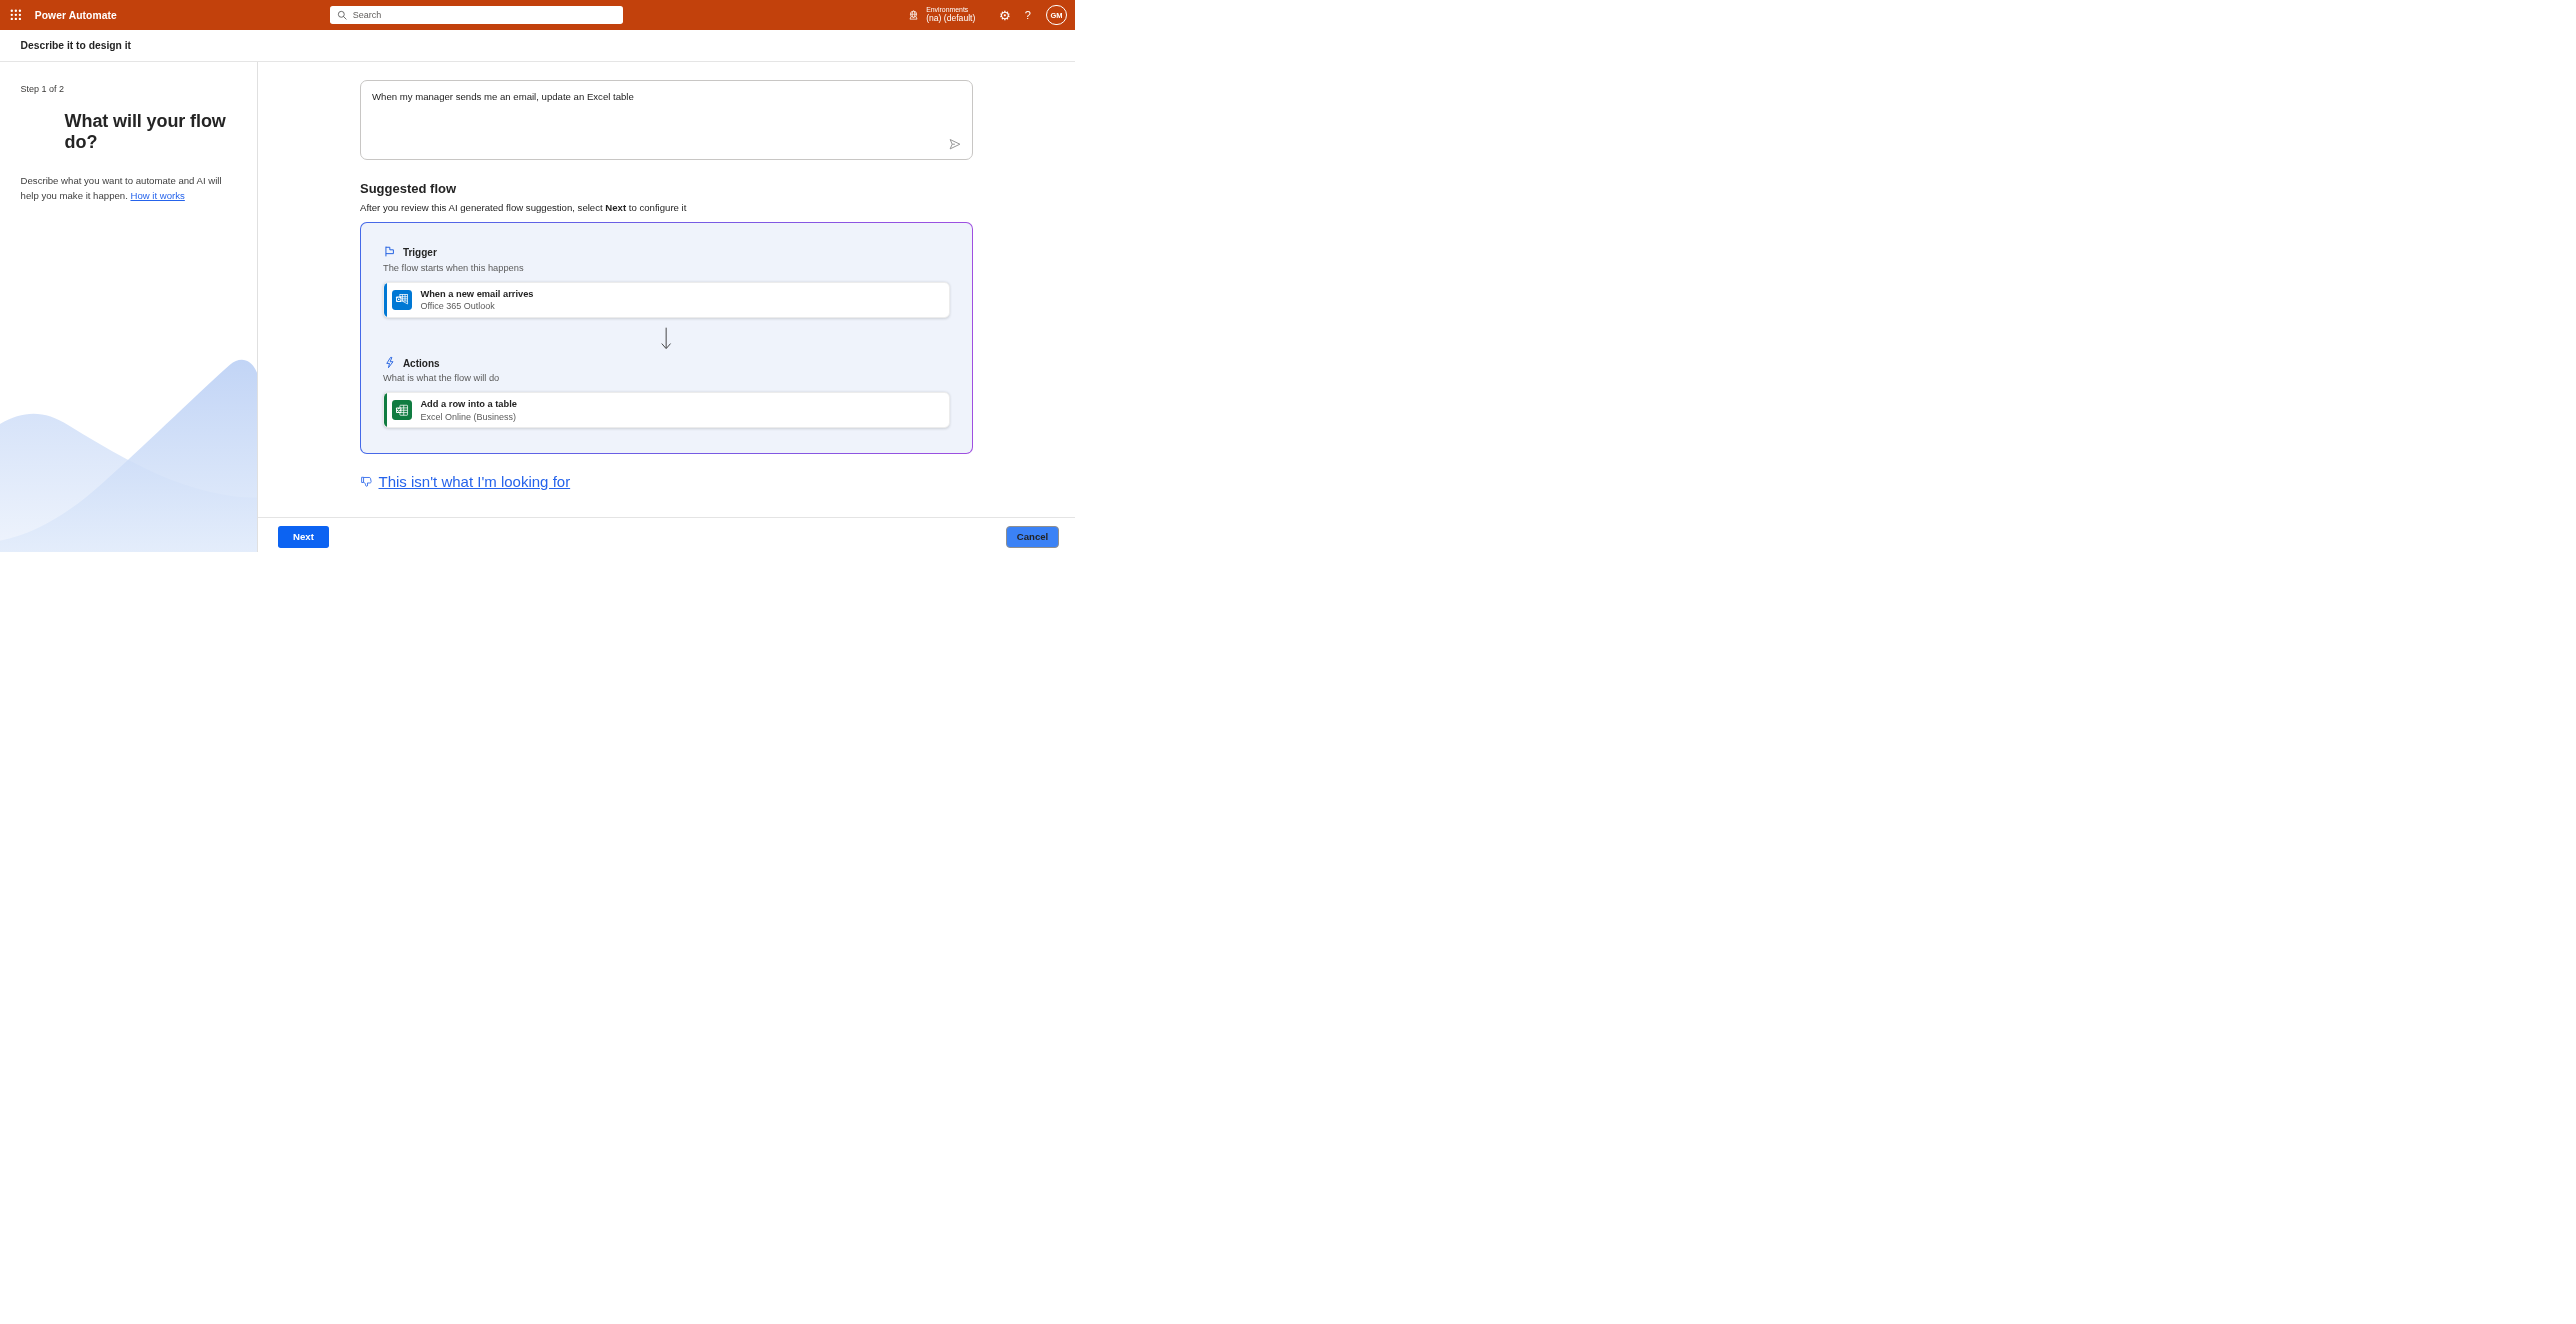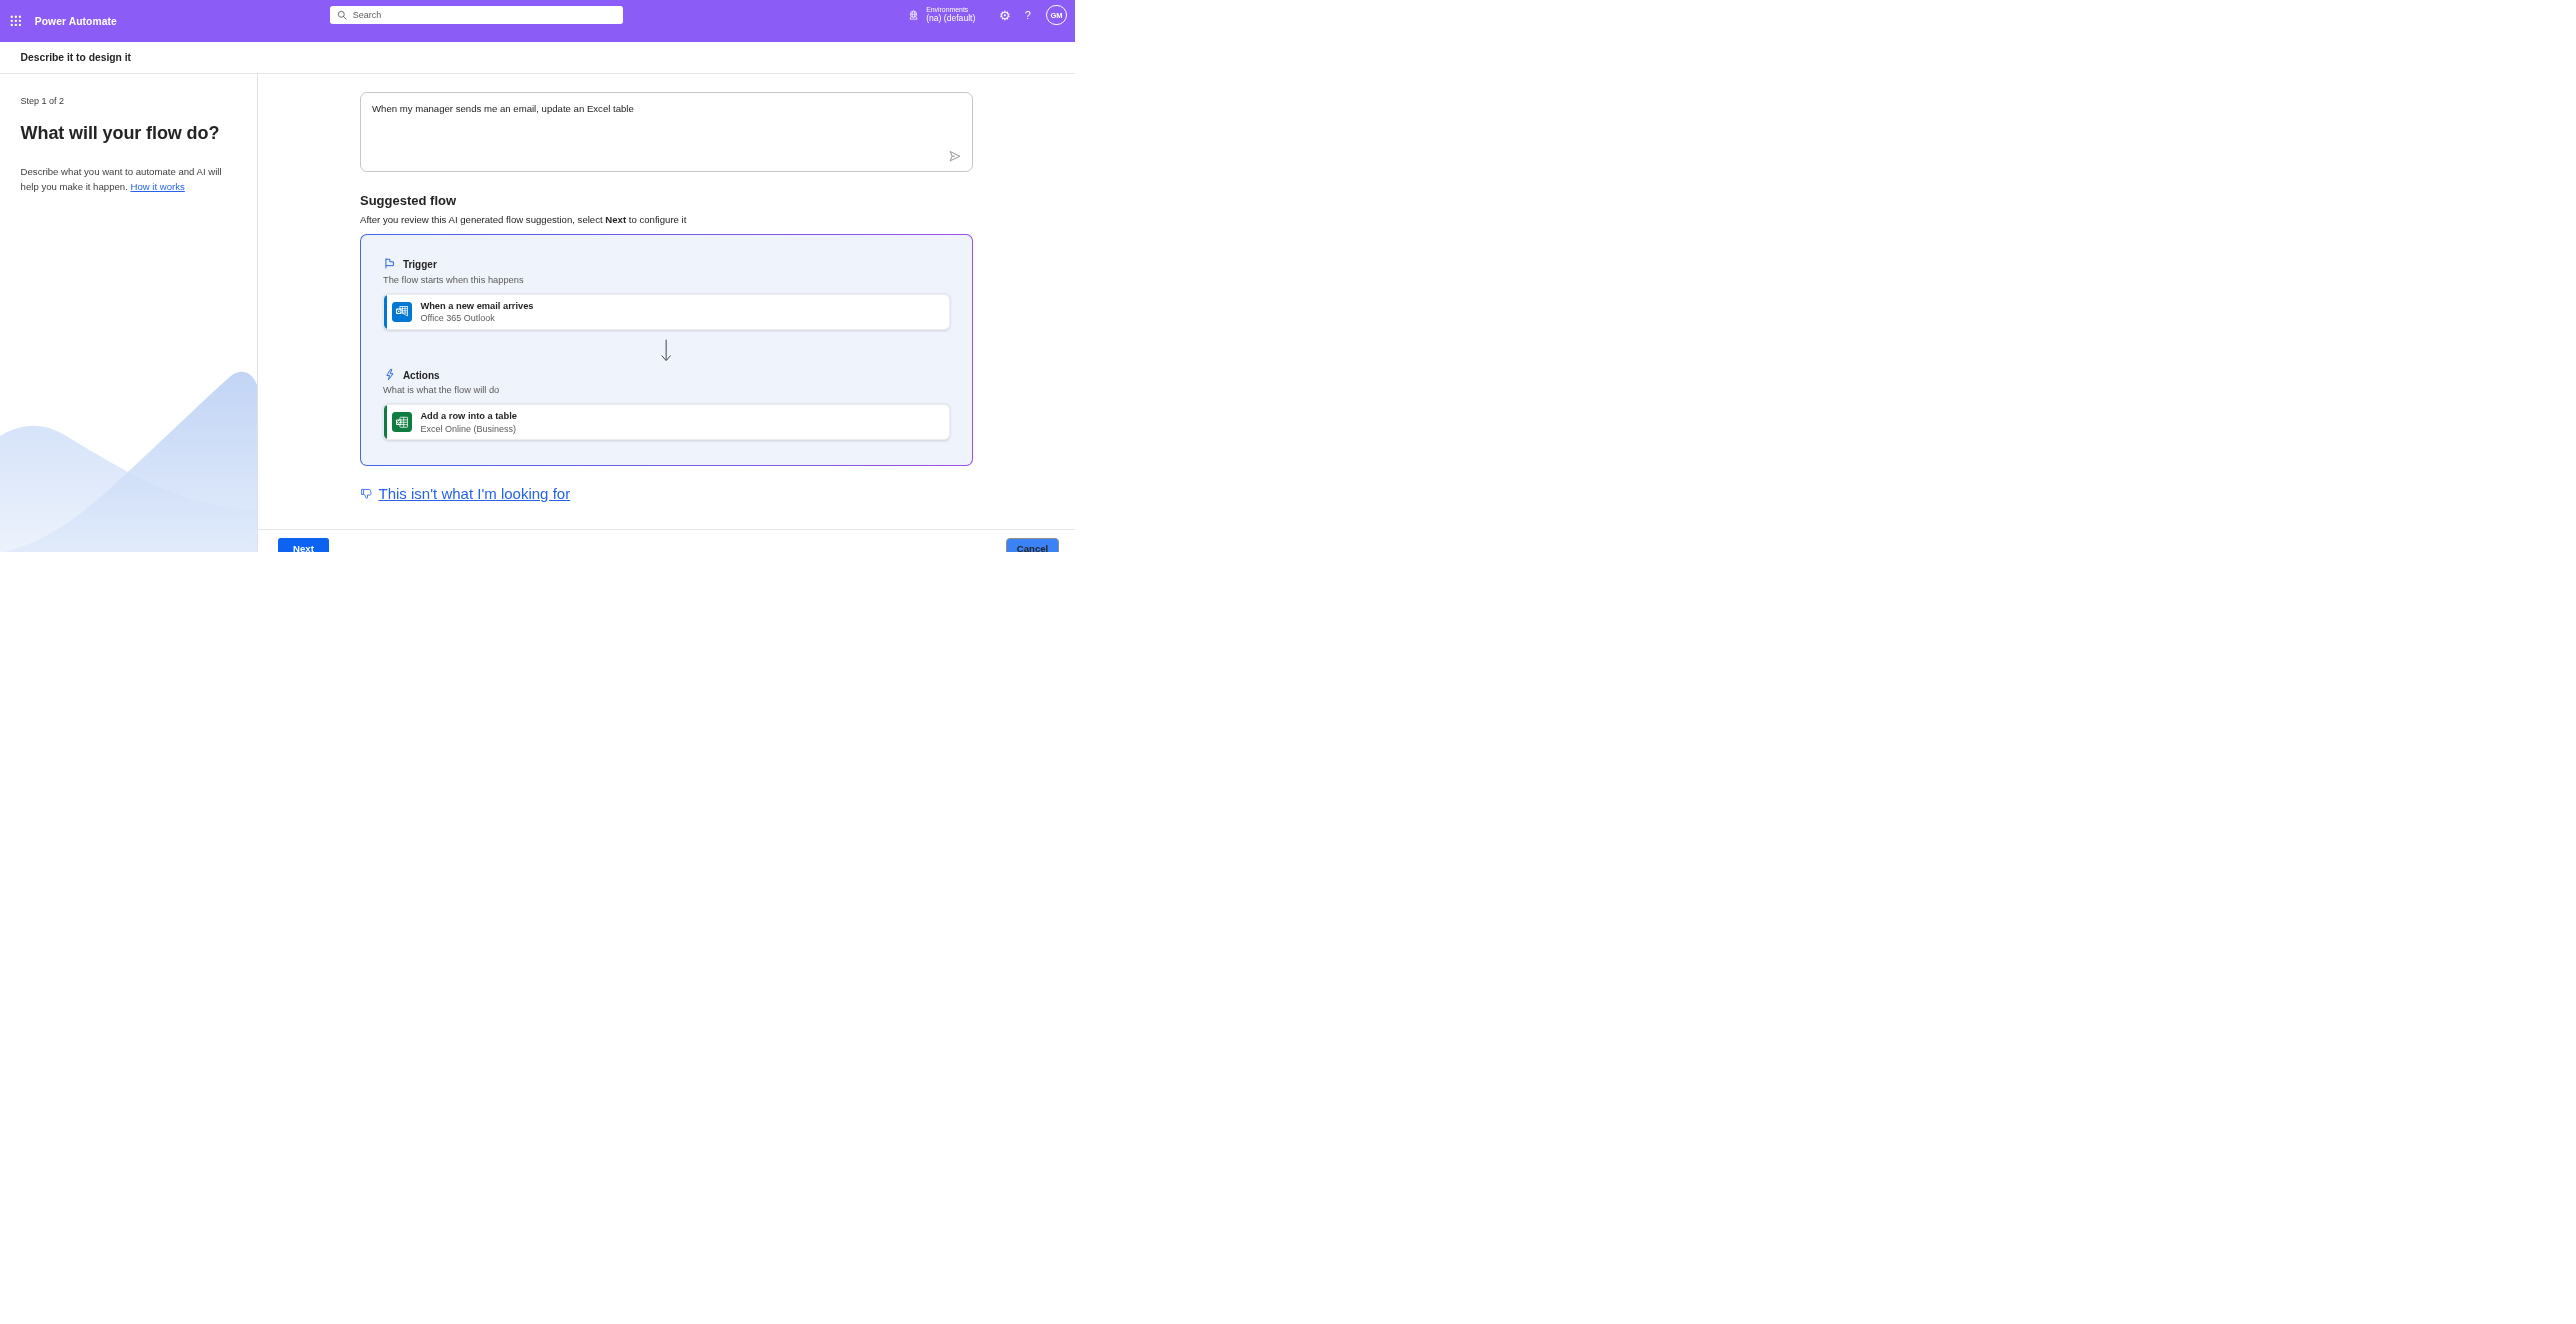--- a/index.html
+++ b/index.html
@@ -3,21 +3,21 @@
 <meta charset="utf-8">
 <style>
   * { margin:0; padding:0; box-sizing:border-box; }
   html,body { width:1075px; height:552px; }
   body {
     font-family:"Liberation Sans", sans-serif;
     color:#242424; background:#fff; overflow:hidden; position:relative;
   }
   
   .app-header{
-    height:42px; background:#8b5cf6; display:flex; align-items:center;
+    height:30px; background:#c2410c; display:flex; align-items:center;
     position:relative; color:#fff;
   }
   .waffle-btn{ width:32px; height:30px; display:flex; align-items:center; justify-content:center; cursor:pointer; }
   .app-title{ font-size:10.3px; font-weight:700; letter-spacing:0.1px; margin-left:2.7px; }
   .search-box{
     position:absolute; left:330px; top:6.2px; width:293px; height:18px;
     background:#fff; border-radius:2.7px; display:flex; align-items:center; padding:0 6.9px; gap:5.5px;
   }
   .search-box input{
     border:none; outline:none; flex:1; font-size:9px; font-family:"Liberation Sans",sans-serif;
@@ -43,21 +43,21 @@
     display:flex; align-items:center; padding-left:20.6px;
   }
   .title-bar h1{ font-size:10.3px; font-weight:700; color:#242424; }
   
   .body-row{ display:flex; height:491px; }
   .sidebar{
     width:258px; border-right:0.7px solid #e0e0e0; position:relative; background:#fff;
     padding:22px 20.6px 0 20.6px; overflow:hidden; flex-shrink:0;
   }
   .step-label{ font-size:9px; color:#3b3a39; }
-  .sidebar h2{ font-size:18px; font-weight:700; color:#242424; margin-top:17px; letter-spacing:-0.1px; }
+  .sidebar h2{ font-size:18px; font-weight:700; color:#242424; margin-top:17px; letter-spacing:-0.1px;margin-left:44px; }
   .sidebar p{ margin-top:20px; font-size:9.6px; line-height:1.6; color:#3d3d3d; width:218px; }
   .text-link{ color:#2563EB; text-decoration:underline; cursor:pointer; }
   .sidebar-waves{ position:absolute; left:0; bottom:0; width:258px; height:206px; pointer-events:none; }
   
   .main{ flex:1; position:relative; background:#fff; }
   .content{ width:613px; margin:0 auto; padding-top:18px; }
   .prompt-box{
     height:80px; border:0.7px solid #c8c6c4; border-radius:7px; position:relative; background:#fff;
   }
   .prompt-box textarea{

